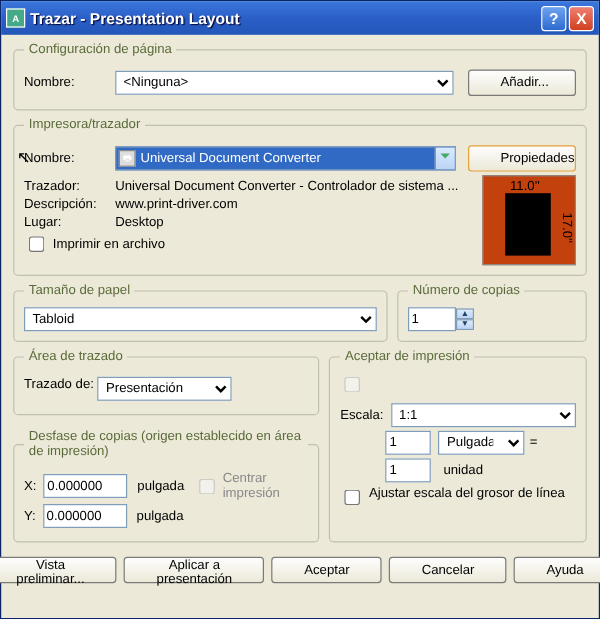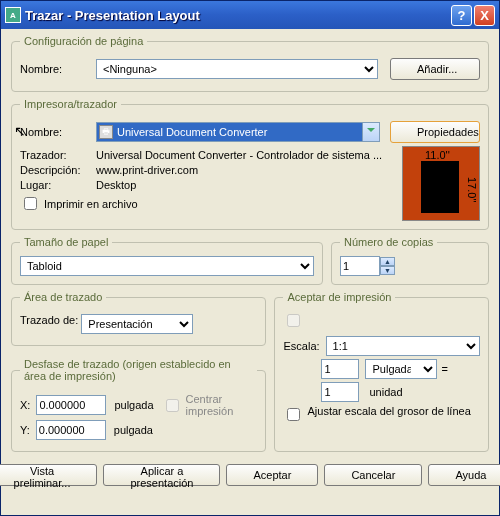--- a/index.html
+++ b/index.html
@@ -134,21 +134,21 @@
     <div class="two-col">
       <div style="flex:1.3;display:flex;flex-direction:column;gap:6px;">
         <fieldset>
           <legend>Área de trazado</legend>
           <div class="row" style="flex-direction:row;align-items:flex-start;gap:3px;">
             <span>Trazado de:</span>
             <select style="width:112px"><option>Presentación</option></select>
           </div>
         </fieldset>
         <fieldset>
-          <legend>Desfase de trazado (origen establecido en área de impresión)</legend>
+          <legend>Desfase de copias (origen establecido en área de impresión)</legend>
           <div class="row">
             <span class="lbl2">X:</span>
             <input type="text" style="width: 70px;" value="0.000000">
             <span style="margin:0 8px">pulgada</span>
             <span class="chk disabled">
                 <input type="checkbox" disabled="" style="">
                 <span>Centrar impresión</span>
               </span>
           </div>
           <div class="row">

